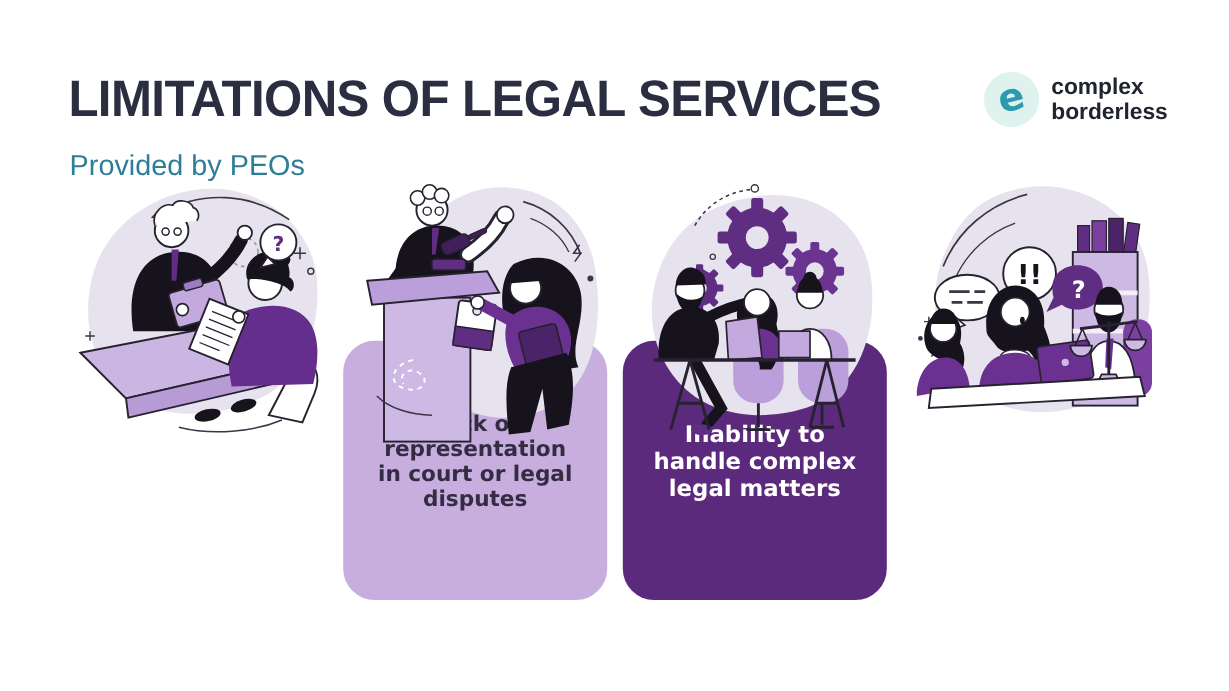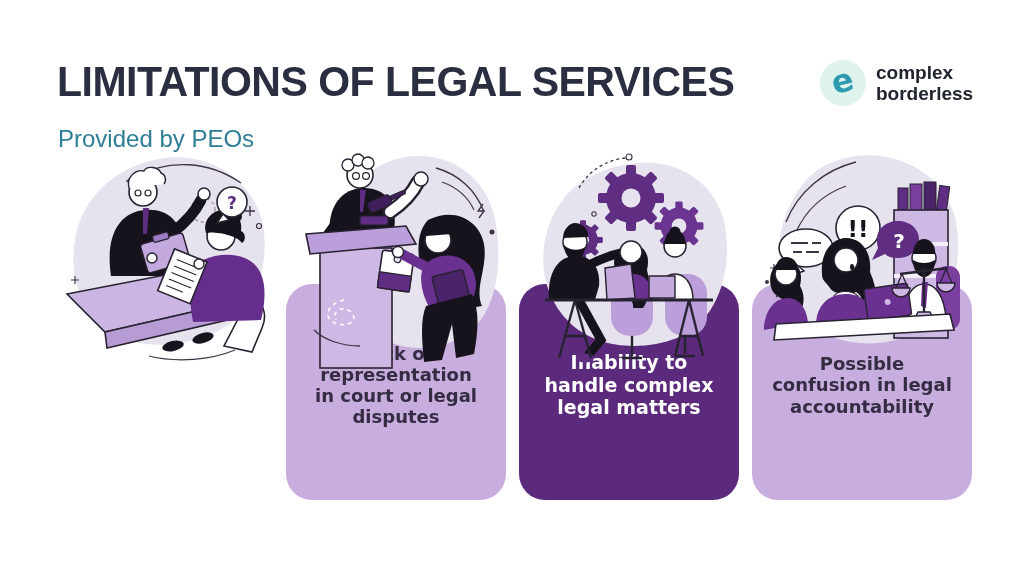--- a/index.html
+++ b/index.html
@@ -258,25 +258,20 @@
 
       <path d="M86 120 112 116l4 34-28 2z" fill="#c3a9de" stroke="#272230" stroke-width="1.4"></path>
       <path d="M130 128h26v22h-26z" fill="#c3a9de" stroke="#272230" stroke-width="1.4"></path>
       <path d="M26 152h168" stroke="#272230" stroke-width="3"></path>
       <path d="M56 152 40 210M56 152 72 210M46 188h20" stroke="#272230" stroke-width="2.4" fill="none"></path>
       <path d="M170 152 156 208M170 152 184 208M160 188h20" stroke="#272230" stroke-width="2.4" fill="none"></path>
     </svg>
   </div>
 
   <div class="col">
-    <div class="card card--light">
-      <div class="card-label">Possible
-confusion in legal
-accountability</div>
-    </div>
     <svg class="illus" viewBox="0 0 220 232">
       <path d="M104 8c46-6 92 22 100 66 8 44-6 94-44 112-34 16-80 12-106-14C28 146 20 102 34 66 48 32 66 14 104 8Z" fill="#e7e3ee"></path>
       <path d="M34 74C46 44 72 22 104 14" fill="none" stroke="#3c3546" stroke-width="1.4"></path>
       <path d="M44 84C54 62 72 46 94 38" fill="none" stroke="#3c3546" stroke-width="1.1"></path>
       <path d="M22 116v8M18 120h8" stroke="#3c3546" stroke-width="1.2"></path>
       <circle cx="15" cy="134" r="2" fill="#3c3546"></circle>
       <path d="M24 144l5 5M29 144l-5 5" stroke="#3c3546" stroke-width="1.2"></path>
 
       <rect x="146" y="40" width="10" height="24" fill="#5f2d82" stroke="#272230" stroke-width="1"></rect>
       <rect x="158" y="36" width="12" height="28" fill="#7b3fa0" stroke="#272230" stroke-width="1"></rect>

